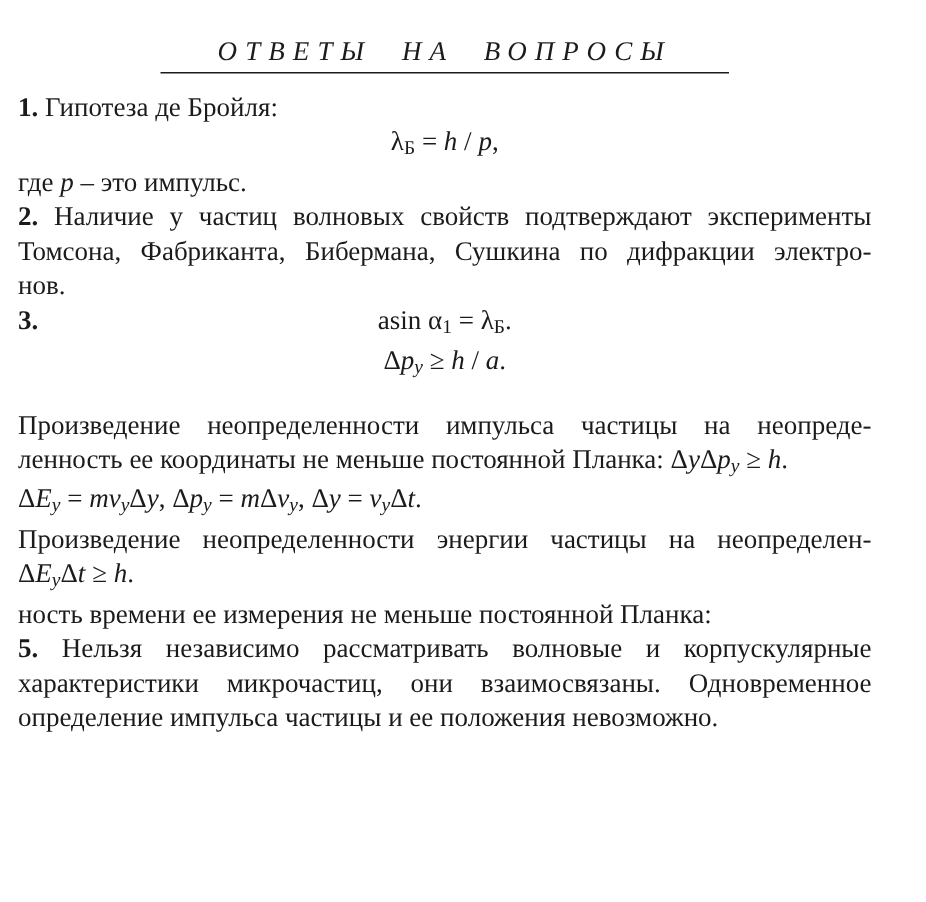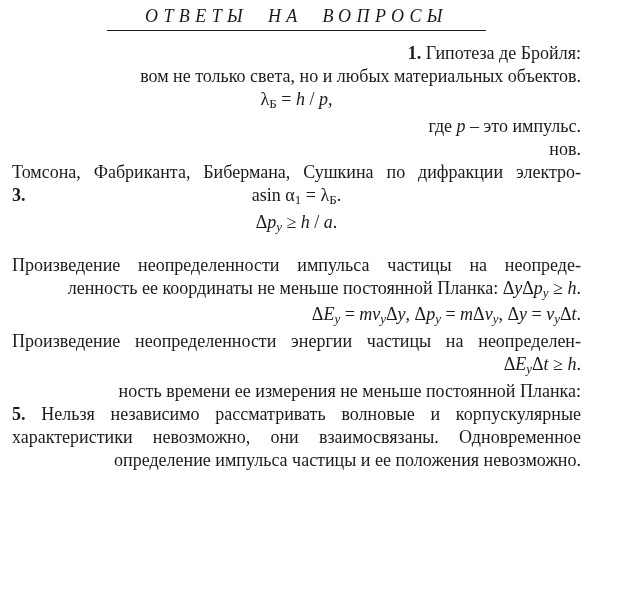--- a/index.html
+++ b/index.html
@@ -12,39 +12,39 @@
     height: 601px;
     overflow: hidden;
     color: #1b1b1b;
     font-family: "Liberation Serif", "DejaVu Serif", serif;
     font-size: 18px;
   }
   .page {
     box-sizing: border-box;
     width: 608px;
     height: 601px;
-    padding: 6px 27px 0 12px;
+    padding: 24px 27px 0 12px;
     background: #ffffff;
   }
   .heading-wrap {
     text-align: center;
     margin-bottom: 11px;
   }
   .heading {
     display: inline-block;
     font-style: italic;
     letter-spacing: 0.30em;
     word-spacing: 0.55em;
     padding: 0 38px 3px 38px;
     border-bottom: 1.5px solid #1b1b1b;
     white-space: nowrap;
   }
   .line {
     line-height: 23px;
-    text-align: right;
+    text-align: left;
   }
   .line.j {
     text-align: justify;
     text-align-last: justify;
   }
   .line.center {
     text-align: center;
   }
   .line.gap {
     margin-top: 16px;
@@ -69,35 +69,35 @@
 </head>
 <body>
 
 <div class="page">
 
   <div class="heading-wrap">
     <div class="heading">ОТВЕТЫ НА ВОПРОСЫ</div>
   </div>
 
   <div class="line"><span class="seg-b">1.</span><span> Гипотеза де Бройля:</span></div>
-  <div class="line"><span>вом не только света, но и любых материальных объектов.</span></div>
   <div class="line center"><span>λ</span><span class="seg-sub">Б</span><span> = </span><span class="seg-i">h</span><span> / </span><span class="seg-i">p</span><span>,</span></div>
   <div class="line"><span>где </span><span class="seg-i">p</span><span> – это импульс.</span></div>
+  <div class="line j"><span class="seg-b">2.</span><span> Наличие у частиц волновых свойств подтверждают эксперименты</span></div>
+  <div class="line j"><span>Томсона, Фабриканта, Бибермана, Сушкина по дифракции электро-</span></div>
   <div class="line"><span>нов.</span></div>
-  <div class="line j"><span>Томсона, Фабриканта, Бибермана, Сушкина по дифракции электро-</span></div>
 
   <div class="line center rel">
     <span class="num">3.</span>
     <span><span>asin </span><span>α</span><span class="seg-sub">1</span><span> = </span><span>λ</span><span class="seg-sub">Б</span><span>.</span></span>
   </div>
 
   <div class="line center"><span>Δ</span><span class="seg-i">p</span><span class="seg-sub seg-i">y</span><span> ≥ </span><span class="seg-i">h</span><span> / </span><span class="seg-i">a</span><span>.</span></div>
   <div class="line j gap"><span>Произведение неопределенности импульса частицы на неопреде-</span></div>
   <div class="line"><span>ленность ее координаты не меньше постоянной Планка: </span><span>Δ</span><span class="seg-i">y</span><span>Δ</span><span class="seg-i">p</span><span class="seg-sub seg-i">y</span><span> ≥ </span><span class="seg-i">h</span><span>.</span></div>
   <div class="line"><span>Δ</span><span class="seg-i">E</span><span class="seg-sub seg-i">y</span><span> = </span><span class="seg-i">mv</span><span class="seg-sub seg-i">y</span><span>Δ</span><span class="seg-i">y</span><span>, </span><span>Δ</span><span class="seg-i">p</span><span class="seg-sub seg-i">y</span><span> = </span><span class="seg-i">m</span><span>Δ</span><span class="seg-i">v</span><span class="seg-sub seg-i">y</span><span>, </span><span>Δ</span><span class="seg-i">y</span><span> = </span><span class="seg-i">v</span><span class="seg-sub seg-i">y</span><span>Δ</span><span class="seg-i">t</span><span>.</span></div>
   <div class="line j"><span>Произведение неопределенности энергии частицы на неопределен-</span></div>
   <div class="line"><span>Δ</span><span class="seg-i">E</span><span class="seg-sub seg-i">y</span><span>Δ</span><span class="seg-i">t</span><span> ≥ </span><span class="seg-i">h</span><span>.</span></div>
   <div class="line"><span>ность времени ее измерения не меньше постоянной Планка:</span></div>
   <div class="line j"><span class="seg-b">5.</span><span> Нельзя независимо рассматривать волновые и корпускулярные</span></div>
-  <div class="line j"><span>характеристики невозможно, они взаимосвязаны. Одновременное</span></div>
+  <div class="line j"><span>характеристики микрочастиц, они взаимосвязаны. Одновременное</span></div>
   <div class="line"><span>определение импульса частицы и ее положения невозможно.</span></div>
 
 </div>
 
 </body></html>

